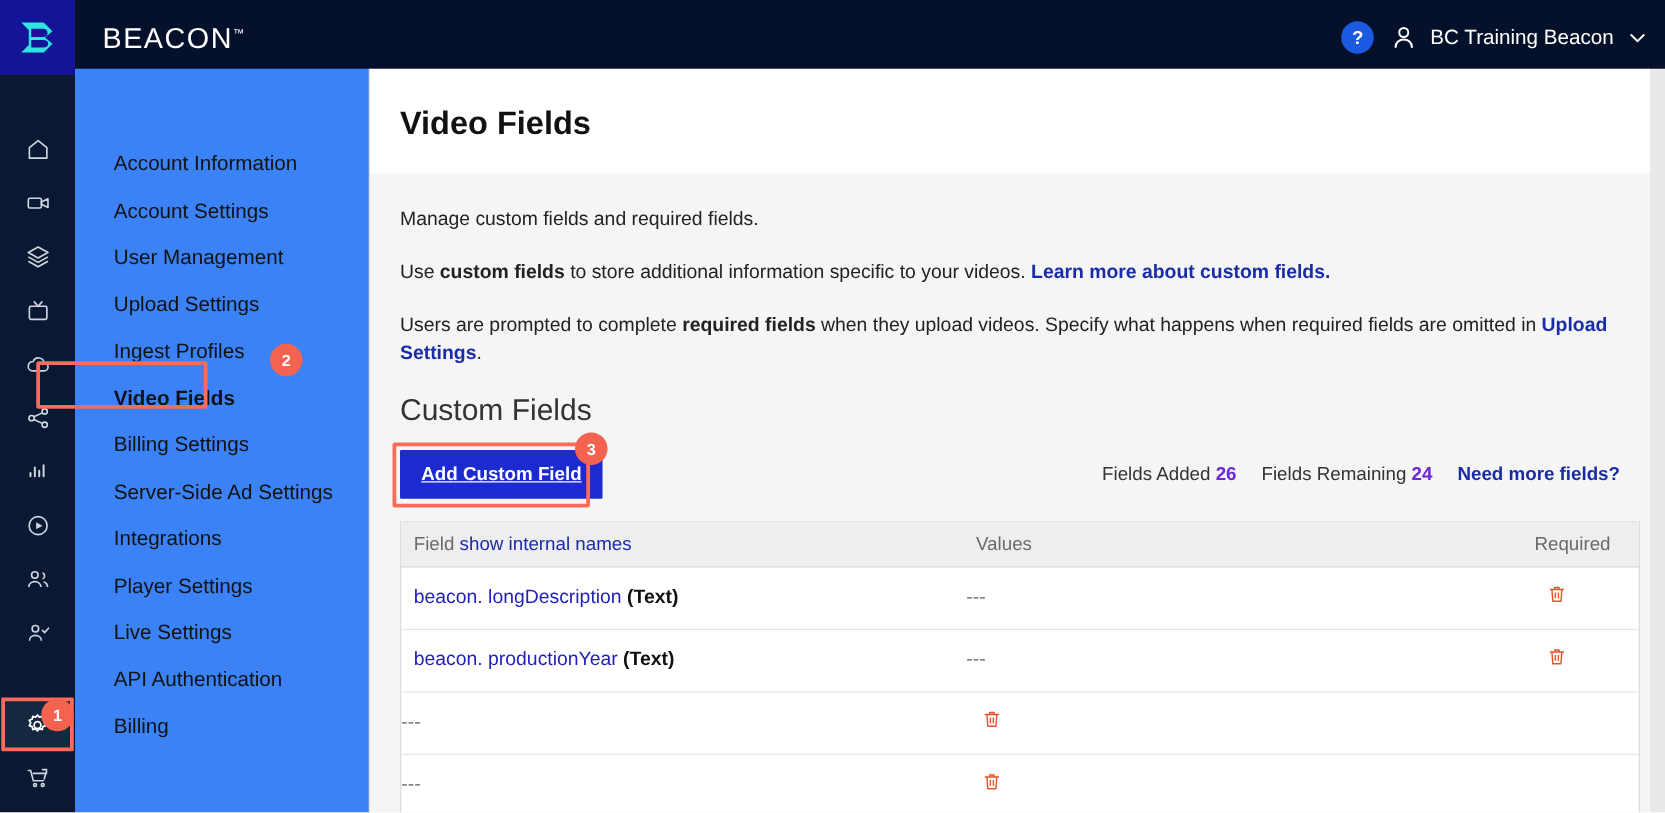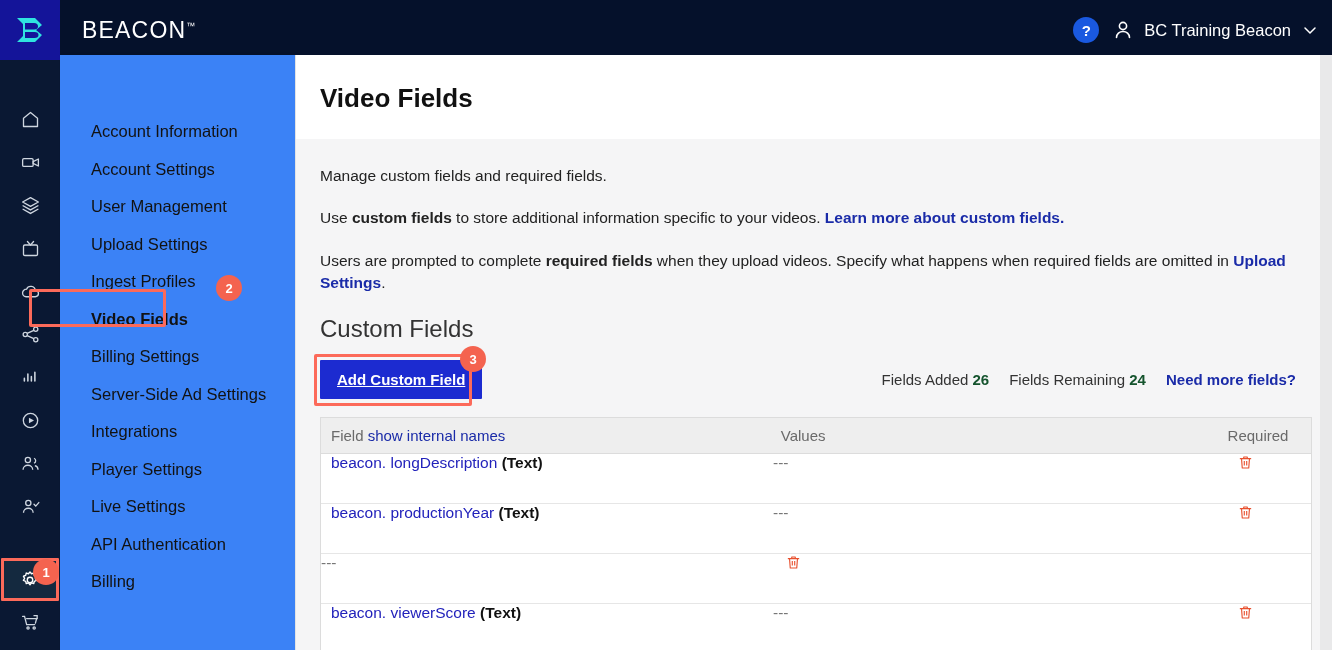--- a/index.html
+++ b/index.html
@@ -129,33 +129,33 @@
     padding: 11px 17px; border: none; cursor: pointer; border-radius: 1px; text-decoration: underline;
   }
   .btn-hl {
     position: absolute; left: -6px; top: -6px; width: 158px; height: 52px;
     border: 3px solid #fc6a5a; border-radius: 2px; pointer-events: none;
   }
   .counts {
     margin-left: auto; display: flex; align-items: center; gap: 20px;
     font-size: 15px; color: #333333;
   }
-  .counts b { font-weight: bold; color: #14532d; }
+  .counts b { font-weight: bold; color: #6d28d9; }
 
   
   .tbl { width: 992px; border: 1px solid #dcdcdc; background: #ffffff; }
   .tbl-head {
     display: flex; background: #eeeeee; height: 36px; align-items: center;
     color: #6a6a6a; font-size: 15px; border-bottom: 1px solid #dcdcdc; gap: 46px;
   }
   .th-field { width: 452px; padding-left: 10px; }
   .th-values { width: 414px; }
   .th-required { width: 116px; text-align: center; }
   .tbl-row {
-    display: flex; align-items: flex-start; height: 50px;
+    display: flex; align-items: center; height: 50px;
     border-bottom: 1px solid #e6e6e6; font-size: 15.5px;
   }
   .td-field { width: 452px; padding-left: 10px; color: #2222bb; cursor: pointer; }
   .td-field .ftype { color: #111111; font-weight: bold; }
   .td-values { width: 414px; color: #777777; }
   .td-required { width: 116px; display: flex; justify-content: center; }
   .trash { cursor: pointer; }
   .trash svg { stroke: #e8502e; fill: none; stroke-width: 1.6; }
 </style>
 </head>
@@ -389,24 +389,20 @@
             <span class="trash">
               <svg width="17" height="17" viewBox="0 0 24 24">
                 <path d="M4 6.5 h16 M9.5 6.5 V4.2 h5 V6.5 M6.4 6.5 l1 13.2 h9.2 l1-13.2" stroke-linejoin="round"></path>
                 <path d="M10.3 10 v6.4 M13.7 10 v6.4"></path>
               </svg>
             </span>
           </div>
         </div>
 
         <div class="tbl-row">
-          <div class="td-field">
-            <span>beacon. viewerScore</span>
-            <span class="ftype">(Text)</span>
-          </div>
           <div class="td-values">---</div>
           <div class="td-required">
             <span class="trash">
               <svg width="17" height="17" viewBox="0 0 24 24">
                 <path d="M4 6.5 h16 M9.5 6.5 V4.2 h5 V6.5 M6.4 6.5 l1 13.2 h9.2 l1-13.2" stroke-linejoin="round"></path>
                 <path d="M10.3 10 v6.4 M13.7 10 v6.4"></path>
               </svg>
             </span>
           </div>
         </div>

